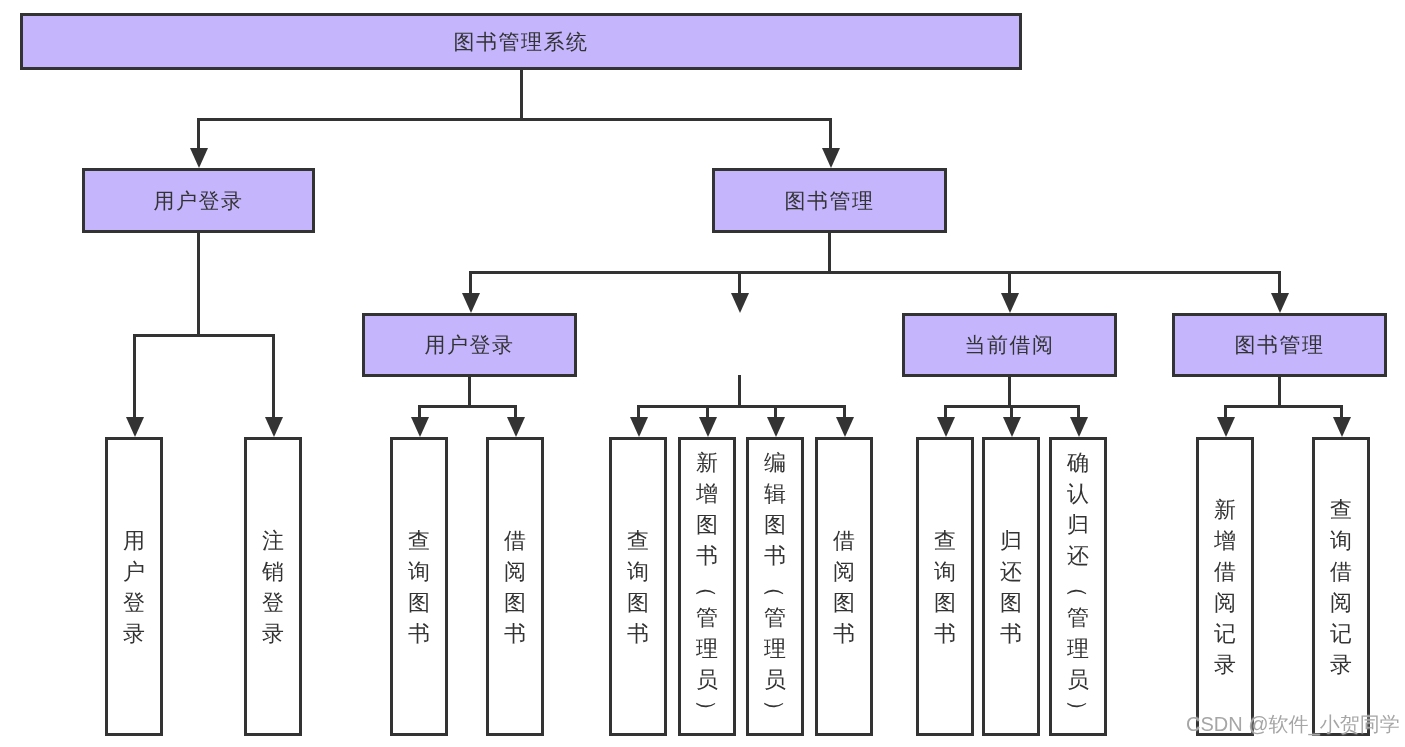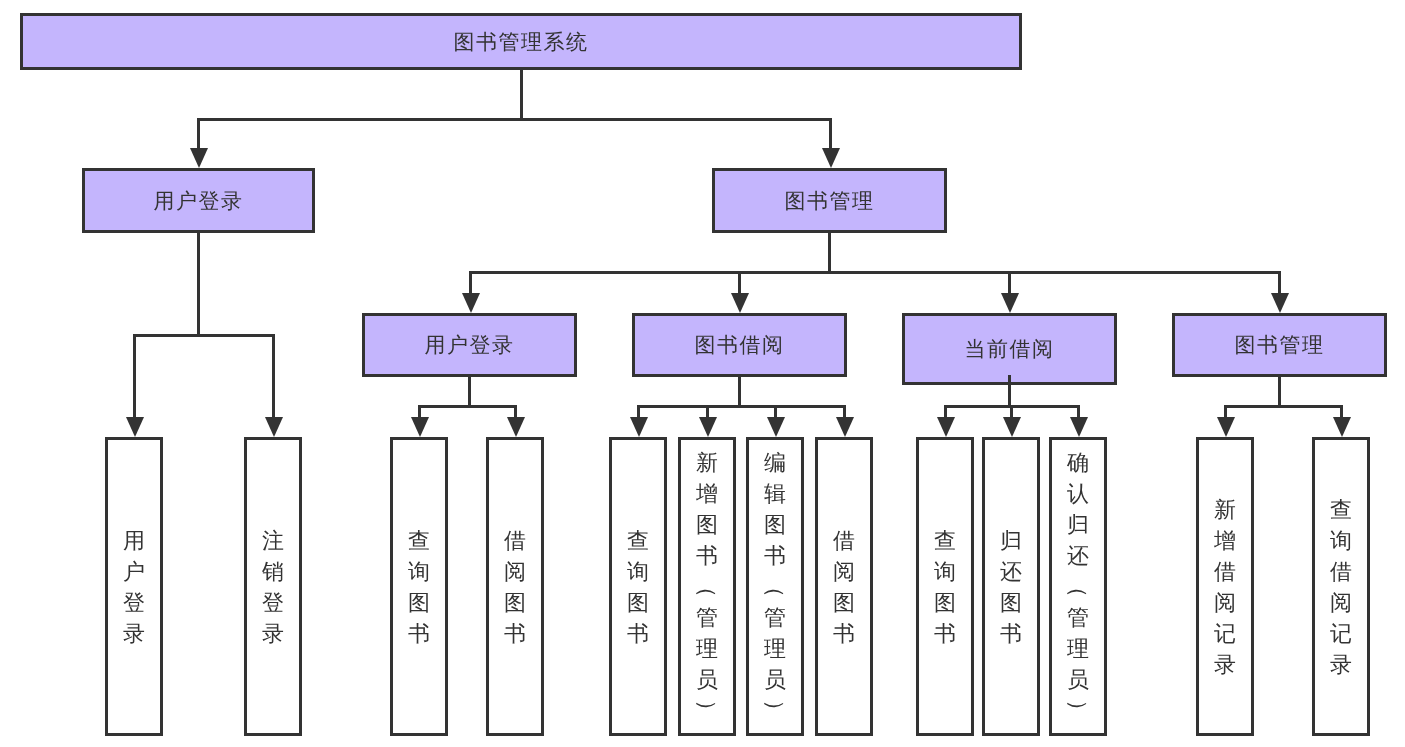--- a/index.html
+++ b/index.html
@@ -60,22 +60,21 @@
   <div class="drop" style="left:272px; top:334px; height:83px;"></div>
 
   <div class="vline" style="left:828px; top:231px; height:42px;"></div>
   <div class="hline" style="left:469px; top:271px; width:812px;"></div>
   <div class="drop" style="left:469px; top:271px; height:22px;"></div>
   <div class="drop" style="left:738px; top:271px; height:22px;"></div>
   <div class="drop" style="left:1008px; top:271px; height:22px;"></div>
   <div class="drop" style="left:1278px; top:271px; height:22px;"></div>
 
   <div class="hbox" style="left:362px; top:313px; width:215px; height:64px;">用户登录</div>
-  <div class="hbox" style="left:632px; top:313px; width:215px; height:64px;">图书借阅</div>
-  <div class="hbox" style="left:902px; top:313px; width:215px; height:72px;">当前借阅</div>
+  <div class="hbox" style="left:902px; top:313px; width:215px; height:64px;">当前借阅</div>
   <div class="hbox" style="left:1172px; top:313px; width:215px; height:64px;">图书管理</div>
 
   <div class="vline" style="left:468px; top:375px; height:33px;"></div>
   <div class="hline" style="left:418px; top:405px; width:99px;"></div>
   <div class="drop" style="left:418px; top:405px; height:12px;"></div>
   <div class="drop" style="left:514px; top:405px; height:12px;"></div>
 
   <div class="vline" style="left:738px; top:375px; height:33px;"></div>
   <div class="hline" style="left:637px; top:405px; width:209px;"></div>
   <div class="drop" style="left:637px; top:405px; height:12px;"></div>
@@ -189,13 +188,14 @@
     </div>
   <div class="vbox" style="left:1312px; top:437px; width:58px; height:299px;">
       <div class="char">查</div>
       <div class="char">询</div>
       <div class="char">借</div>
       <div class="char">阅</div>
       <div class="char">记</div>
       <div class="char">录</div>
     </div>
 
+  <div class="watermark">CSDN @软件_小贺同学</div>
 </div>
 
 </body></html>

